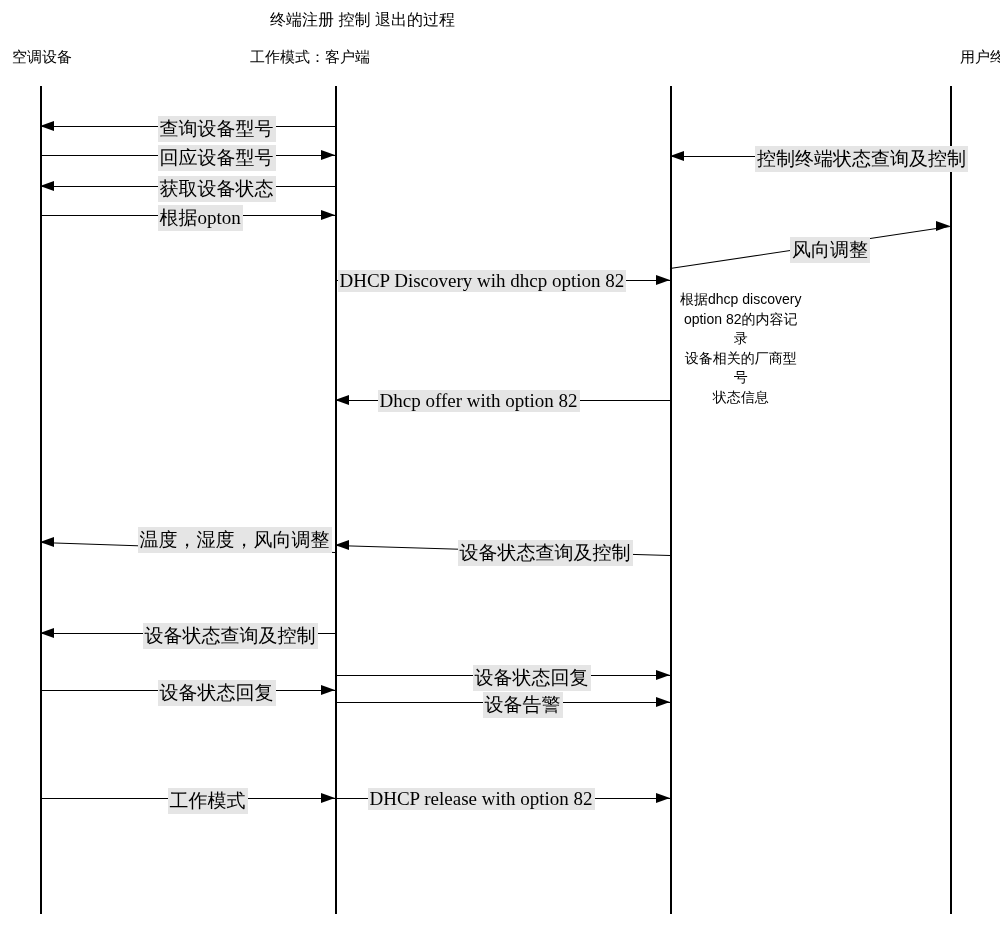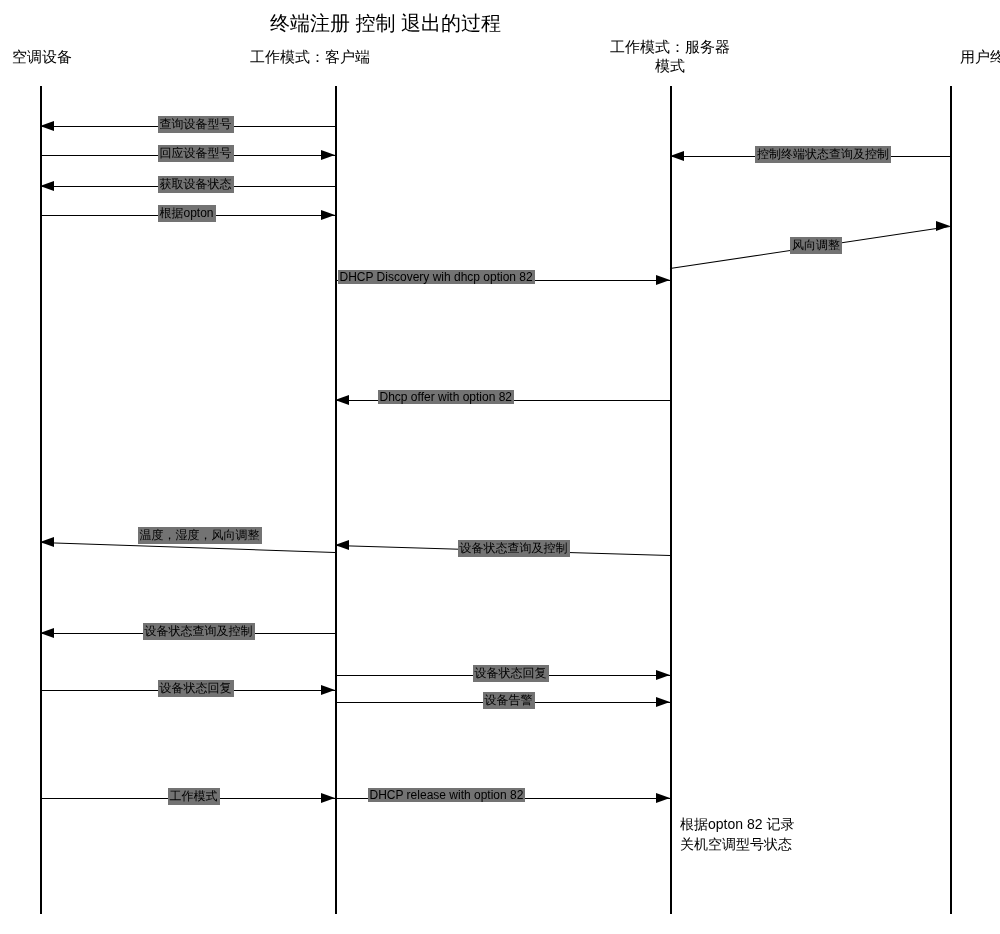--- a/index.html
+++ b/index.html
@@ -1,22 +1,22 @@
 <!DOCTYPE html>
 <html><head>
   <meta charset="utf-8">
   <style>
     * { margin: 0; padding: 0; box-sizing: border-box; }
     body { font-family: "Microsoft YaHei", "SimSun", sans-serif; font-size: 15px; background: white; }
     .diagram { position: relative; width: 1000px; height: 934px; }
-    .title { position: absolute; top: 10px; left: 270px; font-size: 20px; }
+    .title { position: absolute; top: 10px; left: 270px; font-size: 16px; }
     .participant-label { position: absolute; text-align: center; font-size: 15px; white-space: pre; }
     .lifeline { position: absolute; width: 2px; background: black; top: 86px; height: 828px; }
     .arrow-line { position: absolute; height: 1px; background: black; }
-    .arrow-label { position: absolute; font-size: 12px; white-space: nowrap; background: #737373; padding: 0 2px; }
+    .arrow-label { position: absolute; font-size: 19px; white-space: nowrap; background: #e5e5e5; padding: 0 2px; font-family: Liberation Serif, serif; }
     .note { position: absolute; font-size: 14px; line-height: 1.4; text-align: center; white-space: pre; }
     .arrowhead {
       position: absolute;
       width: 0; height: 0;
       border-top: 5px solid transparent;
       border-bottom: 5px solid transparent;
     }
     .arrowhead.right { border-left: 14px solid black; }
     .arrowhead.left { border-right: 14px solid black; }
   </style>
@@ -26,22 +26,20 @@
 <div class="diagram">
 
   <div class="title">终端注册 控制 退出的过程</div>
 
   <div class="participant-label" style="left:12px; top:48px;">空调设备</div>
   <div class="lifeline" style="left:40px;"></div>
 
   <div class="participant-label" style="left:250px; top:48px;">工作模式：客户端</div>
   <div class="lifeline" style="left:335px;"></div>
 
-  <div class="participant-label" style="left:610px; top:38px;">工作模式：服务器
-模式</div>
   <div class="lifeline" style="left:670px;"></div>
 
   <div class="participant-label" style="left:920px; top:48px;margin-left:40px;">用户终端</div>
   <div class="lifeline" style="left:950px;"></div>
 
   <div id="arrows-layer">
       <div class="arrow-line" style="left: 335px; top: 126px; width: 295px; transform-origin: left center; transform: rotate(180deg);"></div>
       <div class="arrowhead left" style="left: 40px; top: 121px;"></div>
       <div class="arrow-label" style="left: 157.5px; top: 116px;">查询设备型号</div>
       <div class="arrow-line" style="left: 40px; top: 155px; width: 295px; transform-origin: left center; transform: rotate(0deg);"></div>
@@ -84,16 +82,20 @@
       <div class="arrowhead right" style="left: 656px; top: 697px;"></div>
       <div class="arrow-label" style="left: 482.5px; top: 692px;">设备告警</div>
       <div class="arrow-line" style="left: 40px; top: 798px; width: 295px; transform-origin: left center; transform: rotate(0deg);"></div>
       <div class="arrowhead right" style="left: 321px; top: 793px;"></div>
       <div class="arrow-label" style="left: 167.5px; top: 788px;">工作模式</div>
       <div class="arrow-line" style="left: 335px; top: 798px; width: 335px; transform-origin: left center; transform: rotate(0deg);"></div>
       <div class="arrowhead right" style="left: 656px; top: 793px;"></div>
       <div class="arrow-label" style="left: 367.5px; top: 788px;">DHCP release with option 82</div>
     </div>
 
-  <div class="note" style="left:680px; top:815px; text-align:left;">根据opton 82 记录
-关机空调型号状态</div>
+  <div class="note" style="left:680px; top:290px;">根据dhcp discovery
+option 82的内容记
+录
+设备相关的厂商型
+号
+状态信息</div>
 
 </div>
 
 </body></html>

